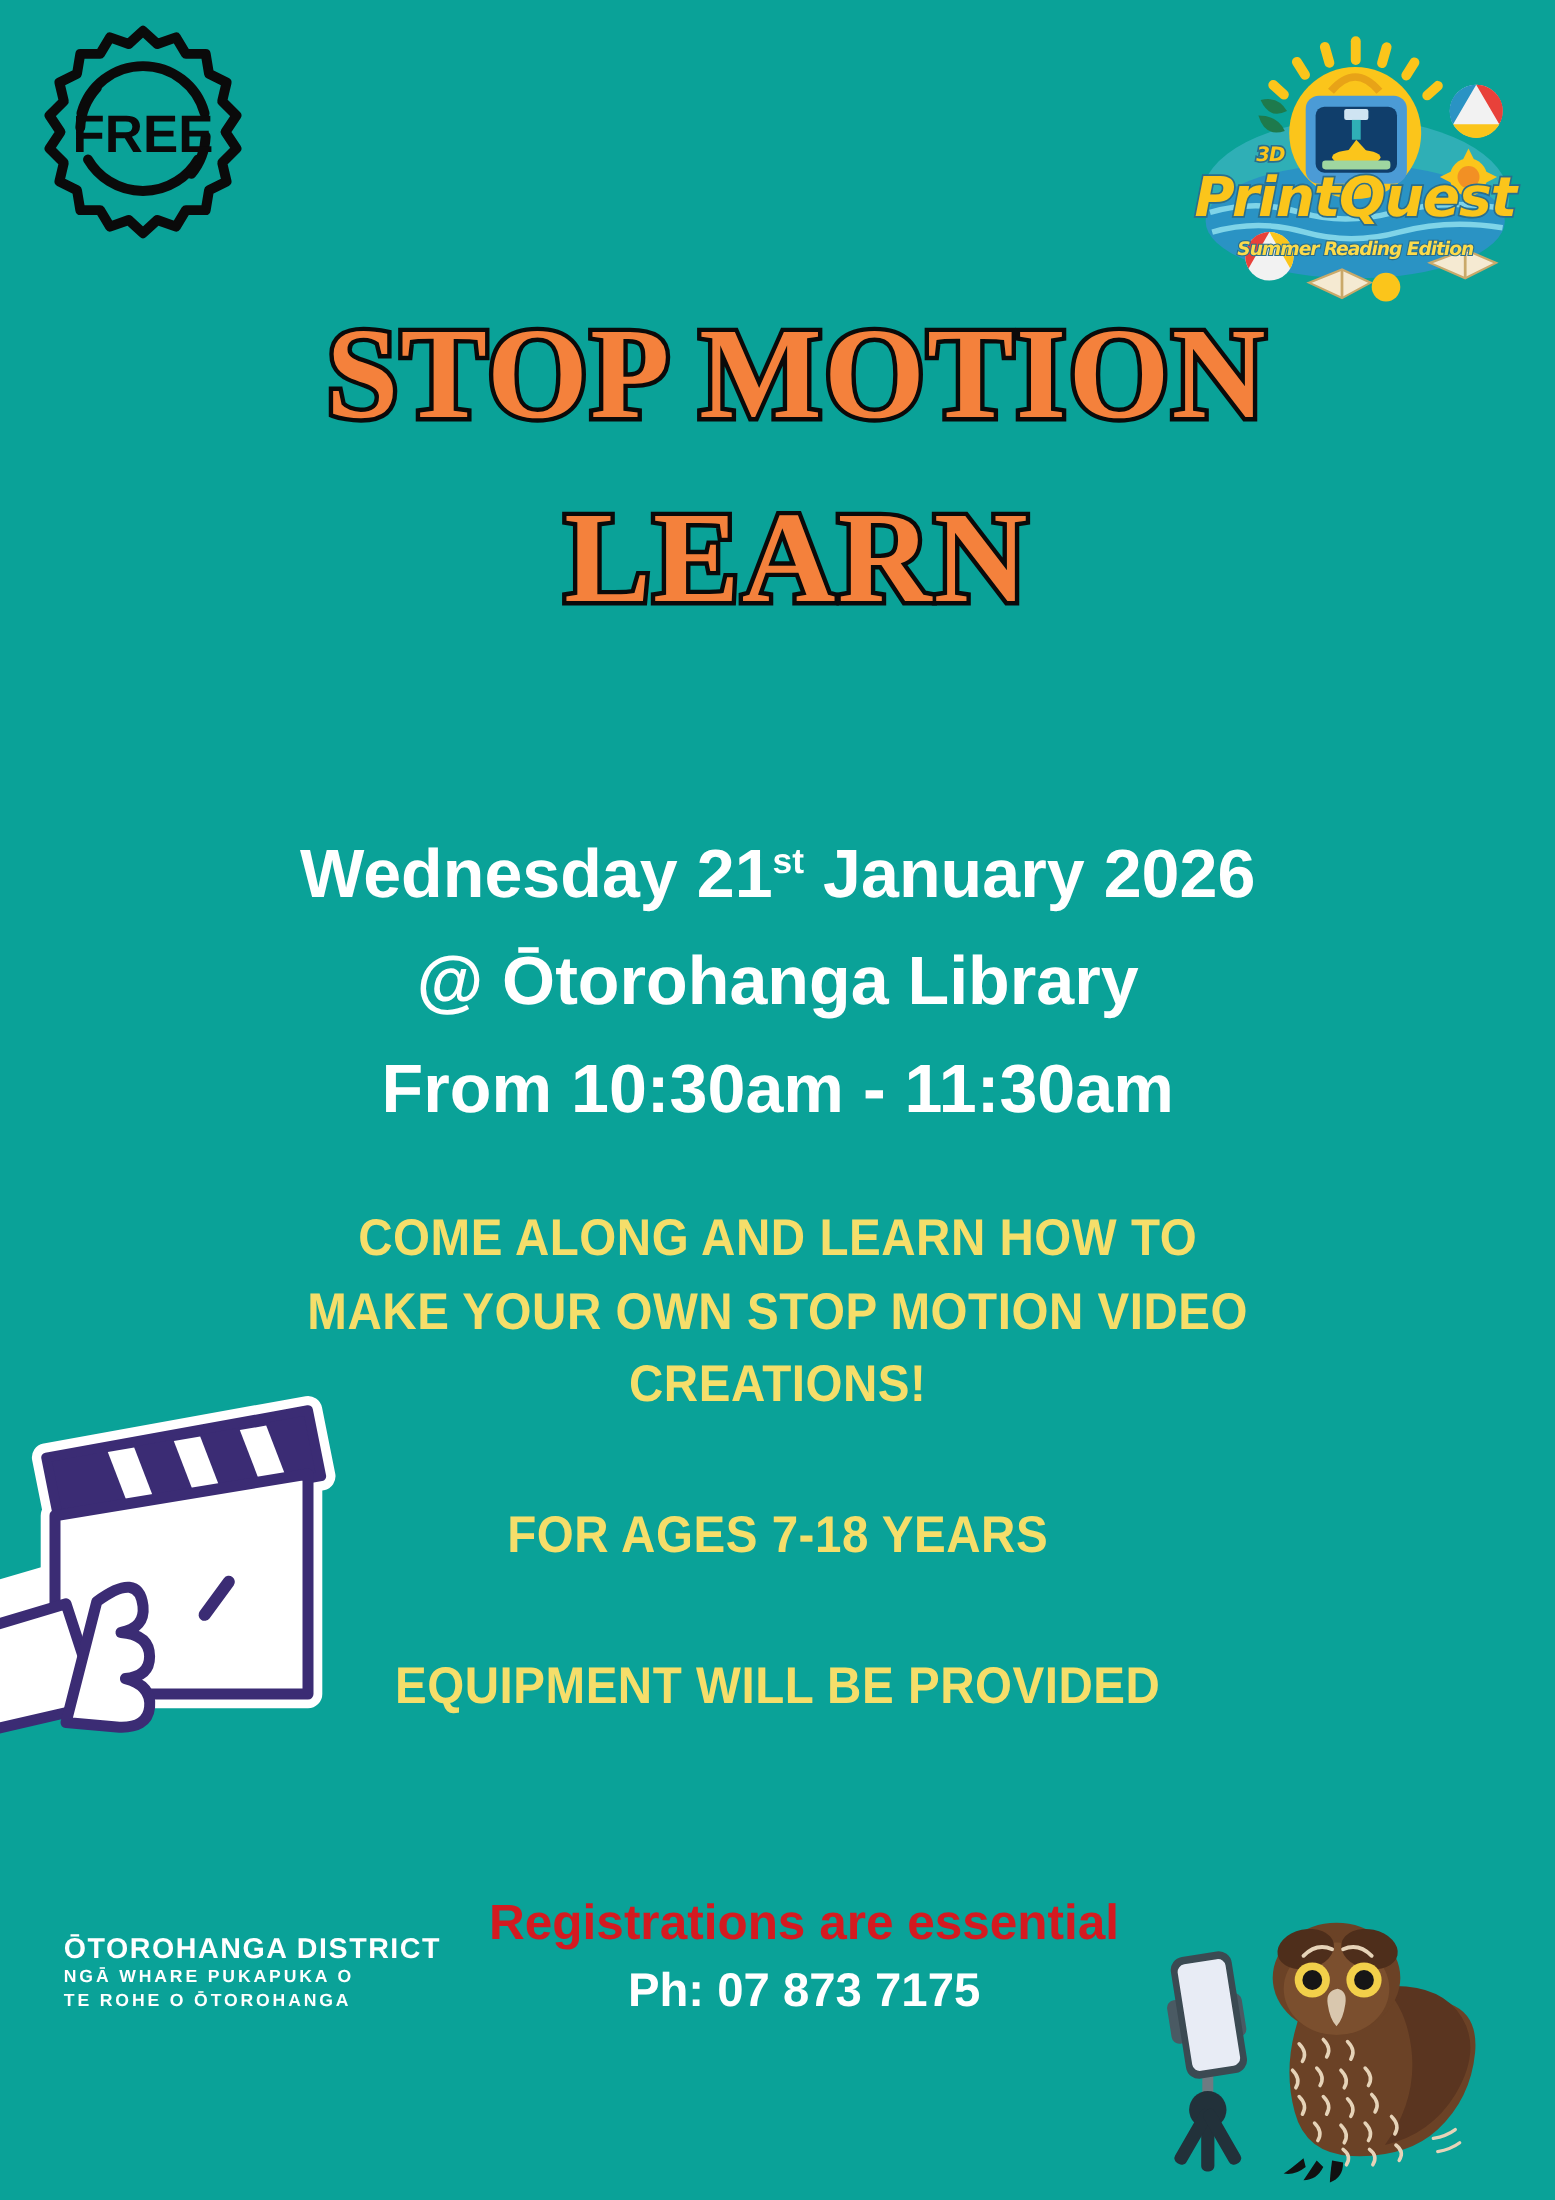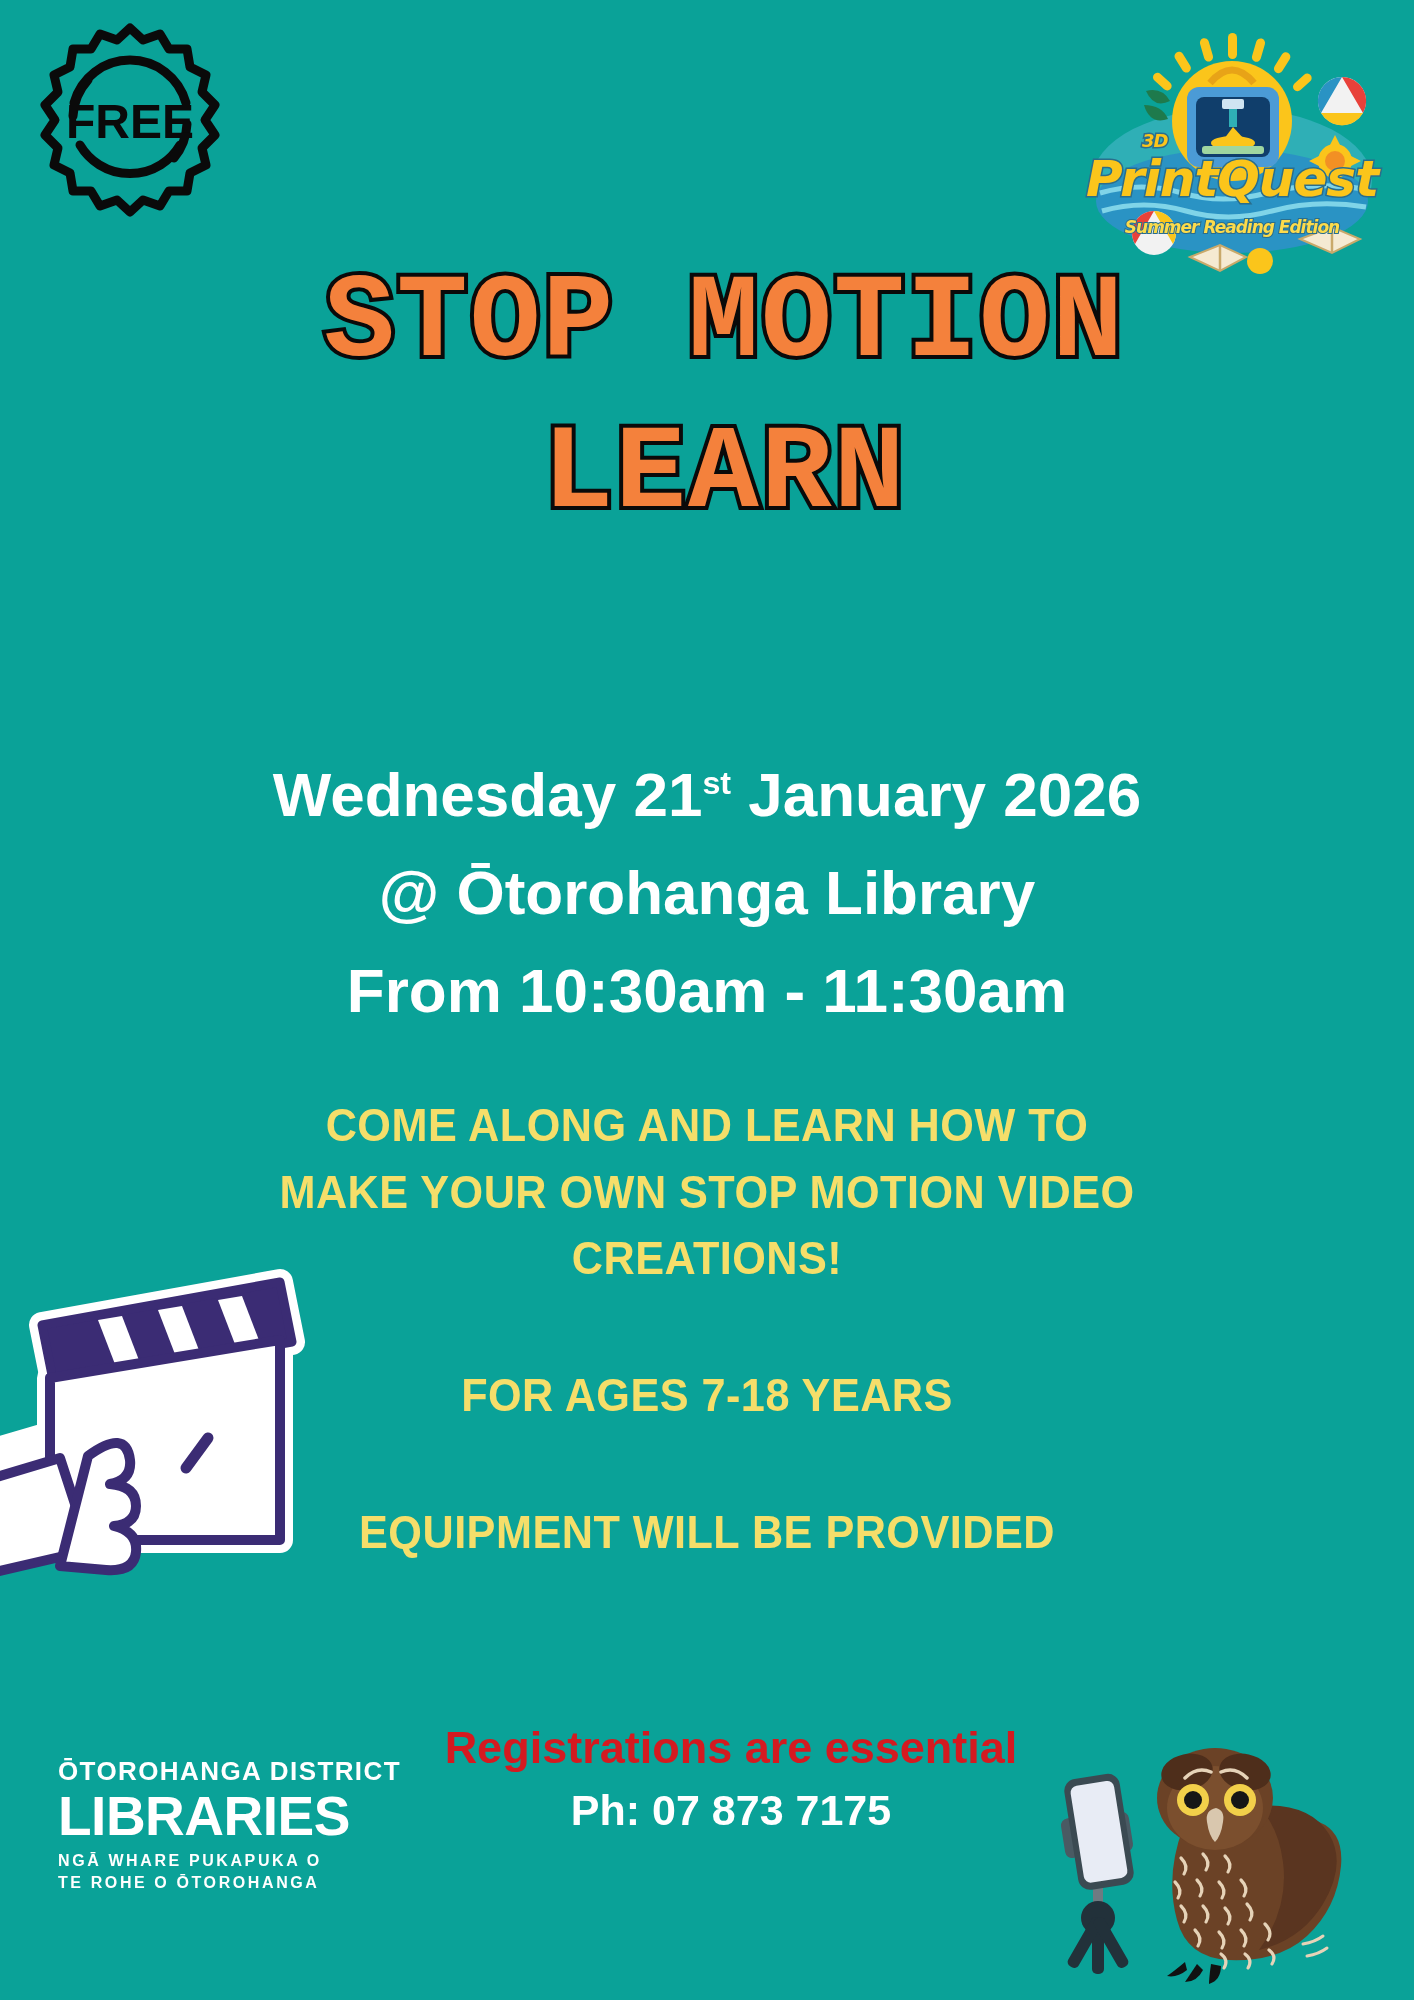--- a/index.html
+++ b/index.html
@@ -68,29 +68,29 @@
 
   
   #title-block {
     position: absolute;
     left: 0;
     top: 248px;
     width: 1414px;
     text-align: center;
   }
   .title-line {
-    font-family: Liberation Mono, monospace;
+    font-family: Liberation Serif, serif;
     font-weight: bold;
     font-size: 118px;
     line-height: 1.28;
     color: #F4813C;
     -webkit-text-stroke: 8px #0a0a0a;
     paint-order: stroke fill;
     letter-spacing: 2px;
-    margin: 0;
+    margin: 16px;
     white-space: nowrap;
     padding-left: 35px;
   }
 
   
   #details-block {
     position: absolute;
     left: 0;
     top: 738px;
     width: 1414px;
@@ -350,21 +350,20 @@
     </svg>
   </div>
 
   <div id="contact-block">
     <div id="registrations-line">Registrations are essential</div>
     <div class="contact-line">Ph: 07 873 7175</div>
   </div>
 
   <div id="library-logo">
     <div id="logo-district">ŌTOROHANGA DISTRICT</div>
-    <div id="logo-libraries">LIBRARIES</div>
     <div class="logo-maori">NGĀ WHARE PUKAPUKA O</div>
     <div class="logo-maori">TE ROHE O ŌTOROHANGA</div>
   </div>
 
   <div id="owl-illustration">
     <svg viewBox="0 0 320 265" width="320" height="265" aria-hidden="true">
 
       <g>
         <rect x="58" y="142" width="10" height="40" fill="#6E7B82"></rect>
         <circle cx="63" cy="178" r="17" fill="#22313A"></circle>

